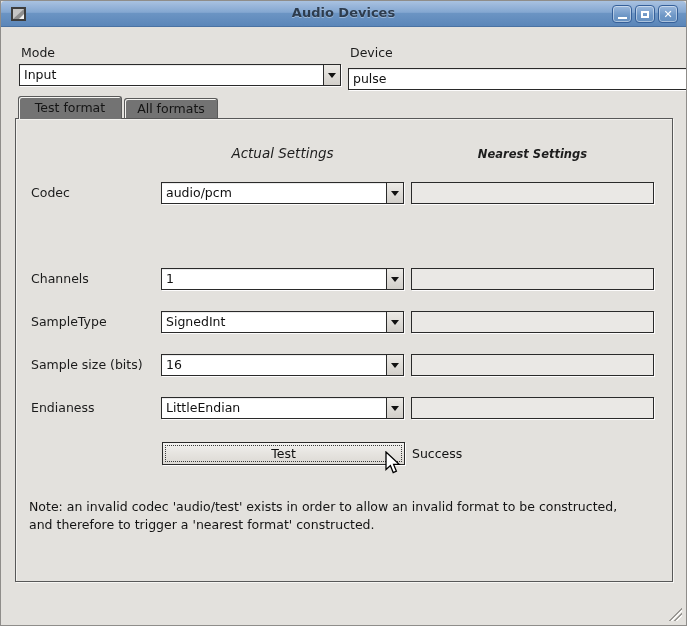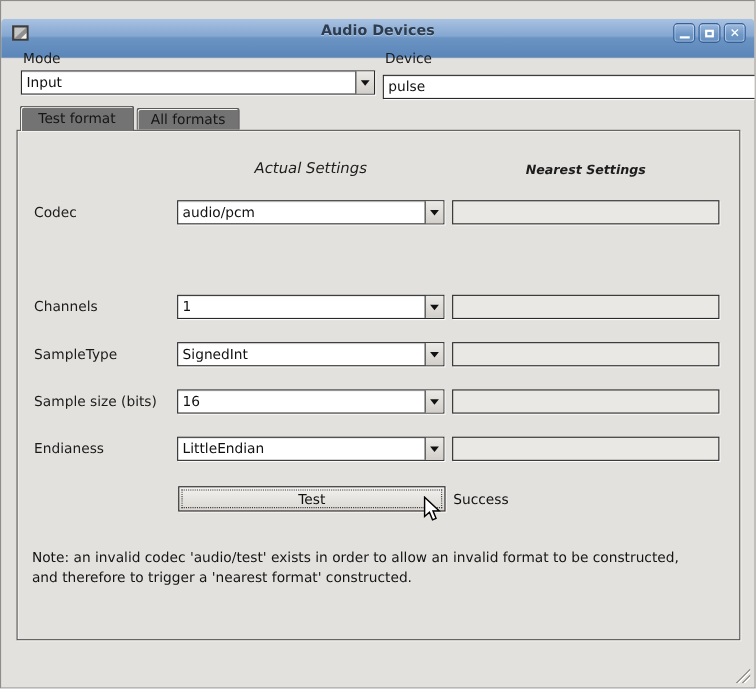--- a/index.html
+++ b/index.html
@@ -6,21 +6,21 @@
   *{box-sizing:border-box;}
   body{font-family:"DejaVu Sans","Liberation Sans",sans-serif;}
 
   .window{
     position:relative;width:687px;height:626px;
     background:#e3e1dd;border:1px solid #8f8d8a;overflow:hidden;
   }
 
   
   .titlebar{
-    position:absolute;left:0;top:16px;width:100%;height:36px;
+    position:absolute;left:0;top:0;width:100%;height:26px;
     background:linear-gradient(180deg,#a9c2e1 0%,#84a7d1 45%,#6b94c3 50%,#5b86b9 100%);
     border-bottom:1px solid #4a72a3;
     border-radius:4px 4px 0 0;
   }
   .win-title{
     position:absolute;left:0;right:0;top:4px;text-align:center;
     font-size:13px;font-weight:bold;color:#2d3c4e;
     text-shadow:0 1px 0 rgba(255,255,255,0.35);
   }
   .win-icon{position:absolute;left:9px;top:4px;width:18px;height:18px;}

